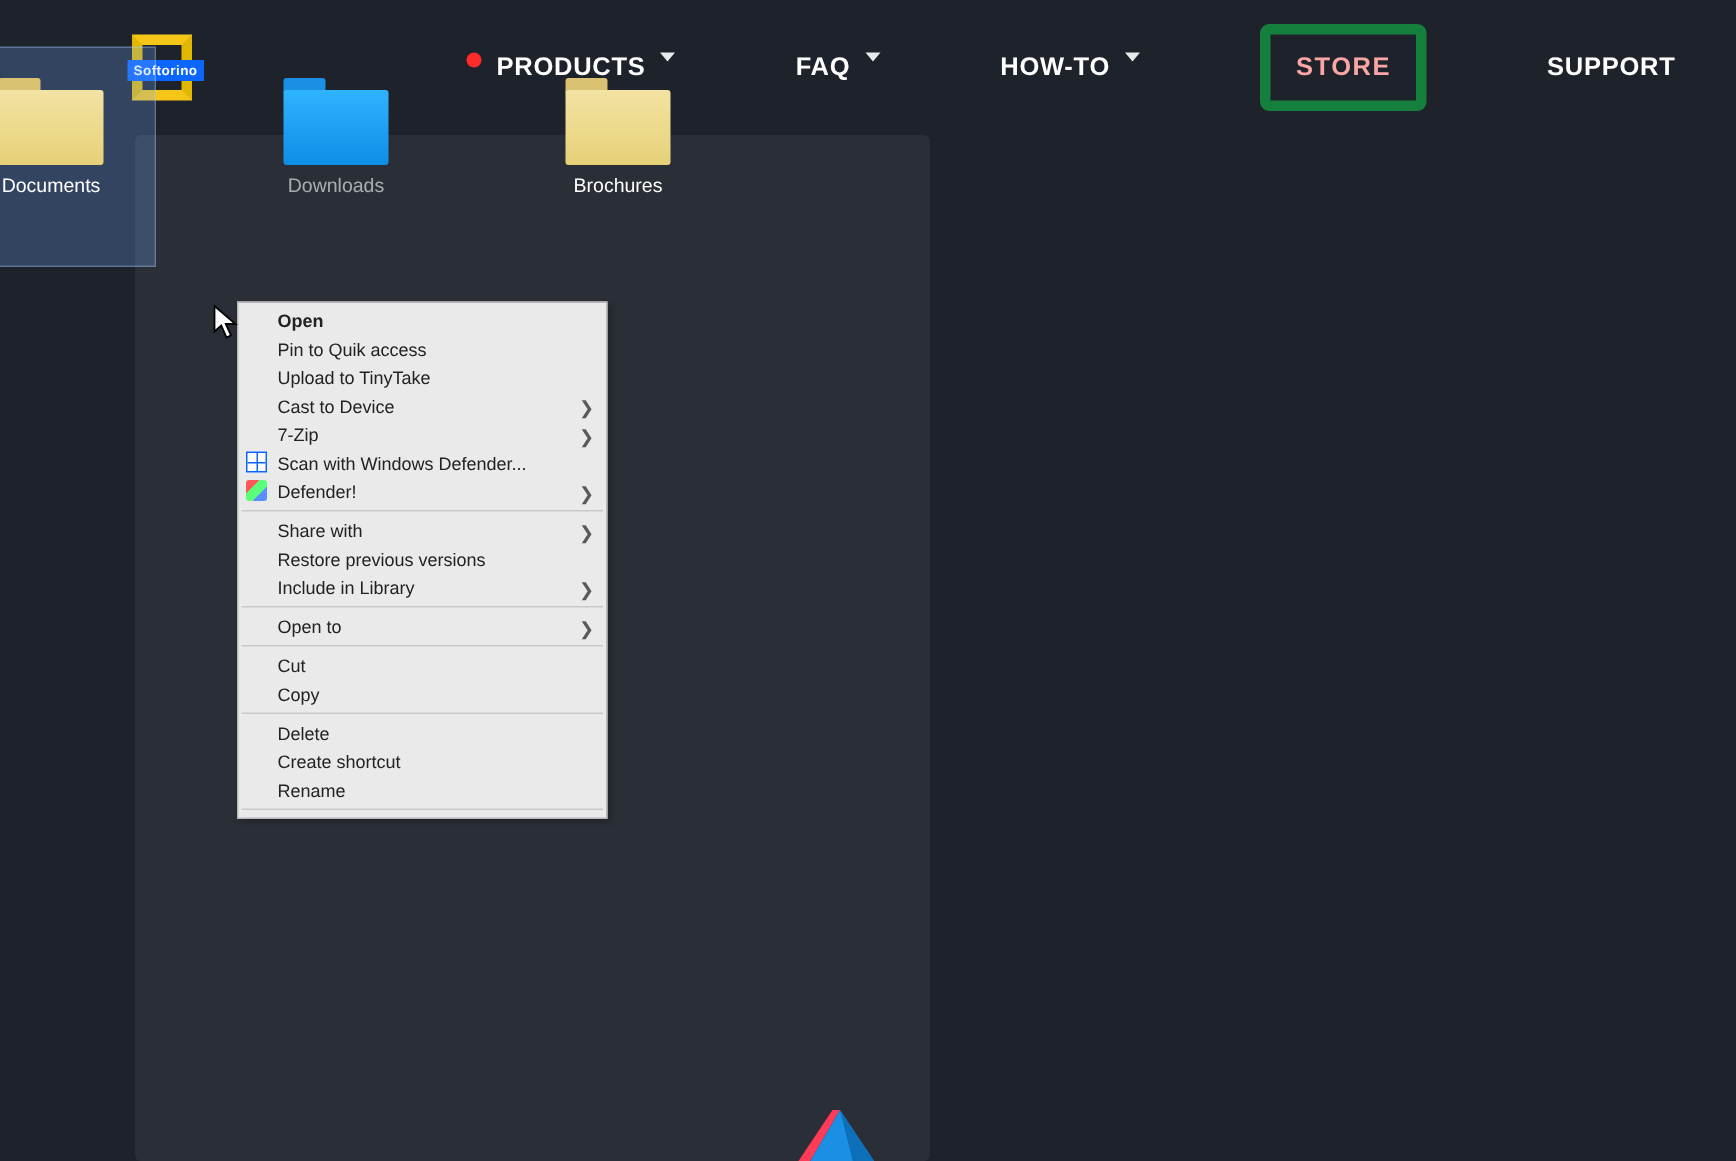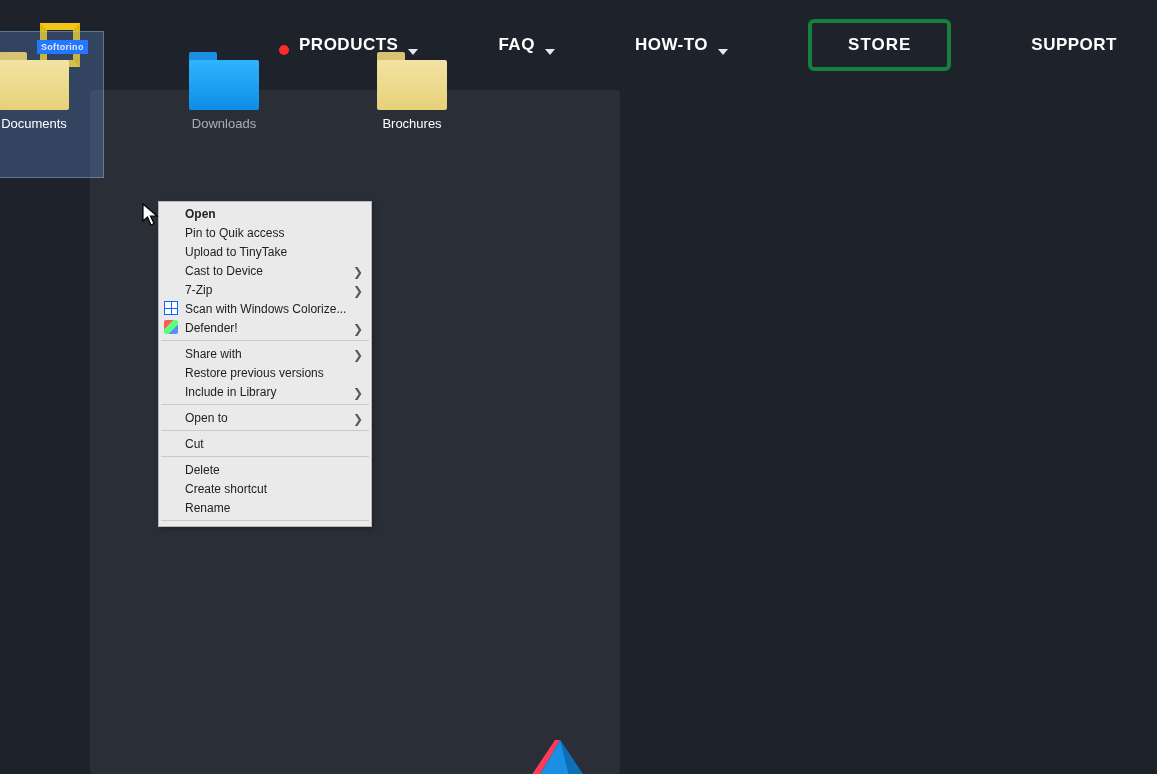--- a/index.html
+++ b/index.html
@@ -9,20 +9,21 @@
     width: 1157px;
     height: 774px;
     overflow: hidden;
     position: relative;
   }
   .nav {
     display: flex;
     align-items: center;
     height: 90px;
     padding: 0 40px;
+    margin-left: 48px;
   }
   .logo {
     position: relative;
     width: 44px;
     height: 44px;
     margin-right: 40px;
   }
   .logo-frame {
     width: 40px;
     height: 44px;
@@ -46,35 +47,35 @@
     align-items: center;
     margin-left: auto;
     gap: 80px;
   }
   .nav-item {
     color: #fff;
     font-weight: 800;
     font-size: 17px;
     letter-spacing: 0.5px;
     display: flex;
-    align-items: flex-end;
+    align-items: flex-start;
     gap: 10px;
     cursor: pointer;
   }
   .nav-item .dot {
     width: 10px;
     height: 10px;
     background: #ff2a2a;
     border-radius: 50%;
   }
   .nav-item.store {
-    color: #ffffff;
-    border: 4px solid #15803d;
+    color: #fca5a5;
+    border: 7px solid #15803d;
     border-radius: 6px;
-    padding: 12px 36px;
+    padding: 12px 17px;
     letter-spacing: 1px;
   }
   .chev {
     width: 0; height: 0;
     border-left: 5px solid transparent;
     border-right: 5px solid transparent;
     border-top: 6px solid #fff;
     opacity: 0.9;
   }
   .content-area {
@@ -119,21 +120,21 @@
   .f3 { left: 343px; top: 32px; }
   .cursor {
     position: absolute;
     left: 142px; top: 203px;
     z-index: 50;
     pointer-events: none;
   }
   .context-menu {
     position: absolute;
     left: 158px; top: 201px;
-    width: 214px;
+    width: 247px;
     background: #eaeaea;
     border: 1px solid #b8b8b8;
     font-family: "Segoe UI", Tahoma, sans-serif;
     font-size: 12px;
     color: #222;
     box-shadow: 2px 2px 4px rgba(0,0,0,0.25);
     padding: 2px 0;
   }
   .cm-item {
     display: flex;
@@ -254,21 +255,21 @@
   <div class="cm-item">
       <span class="cm-text">Cast to Device</span>
       <span class="arrow">❯</span>
     </div>
   <div class="cm-item">
       <span class="cm-text">7-Zip</span>
       <span class="arrow">❯</span>
     </div>
   <div class="cm-item">
       <span class="mi mi-shield"></span>
-      <span class="cm-text">Scan with Windows Colorize...</span>
+      <span class="cm-text">Scan with Windows Defender...</span>
     </div>
   <div class="cm-item">
       <span class="mi mi-color"></span>
       <span class="cm-text">Defender!</span>
       <span class="arrow">❯</span>
     </div>
   <div class="cm-sep"></div>
   <div class="cm-item">
       <span class="cm-text">Share with</span>
       <span class="arrow">❯</span>
@@ -281,20 +282,23 @@
       <span class="arrow">❯</span>
     </div>
   <div class="cm-sep"></div>
   <div class="cm-item">
       <span class="cm-text">Open to</span>
       <span class="arrow">❯</span>
     </div>
   <div class="cm-sep"></div>
   <div class="cm-item">
       <span class="cm-text">Cut</span>
+    </div>
+  <div class="cm-item">
+      <span class="cm-text">Copy</span>
     </div>
   <div class="cm-sep"></div>
   <div class="cm-item">
       <span class="cm-text">Delete</span>
     </div>
   <div class="cm-item">
       <span class="cm-text">Create shortcut</span>
     </div>
   <div class="cm-item">
       <span class="cm-text">Rename</span>

